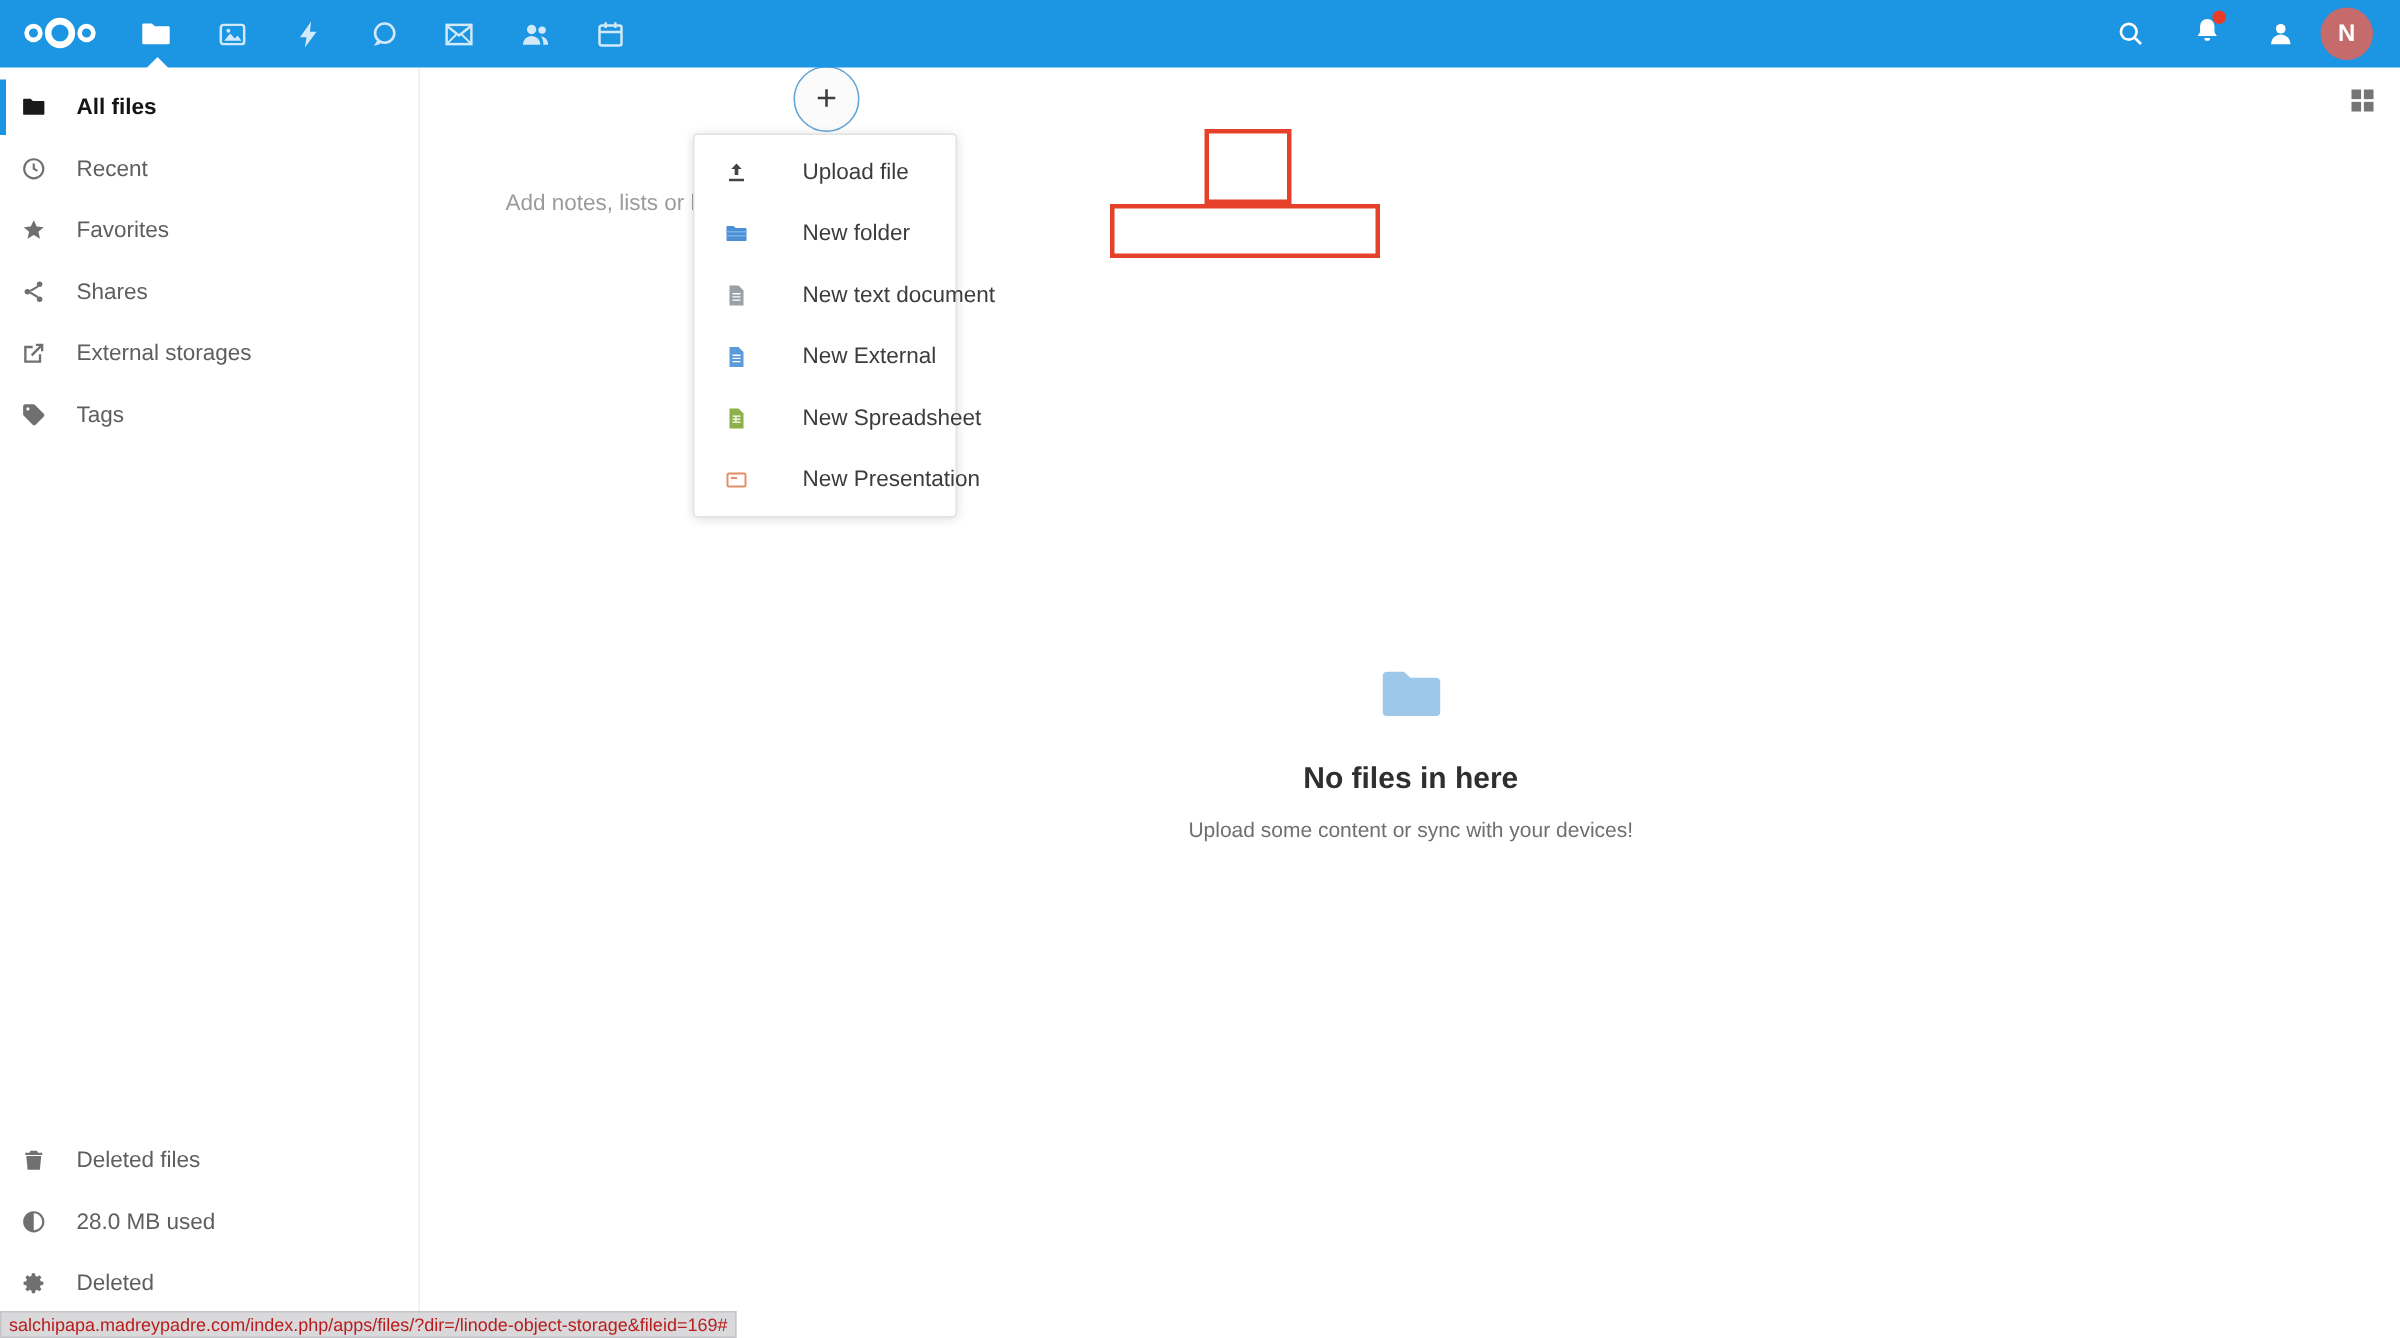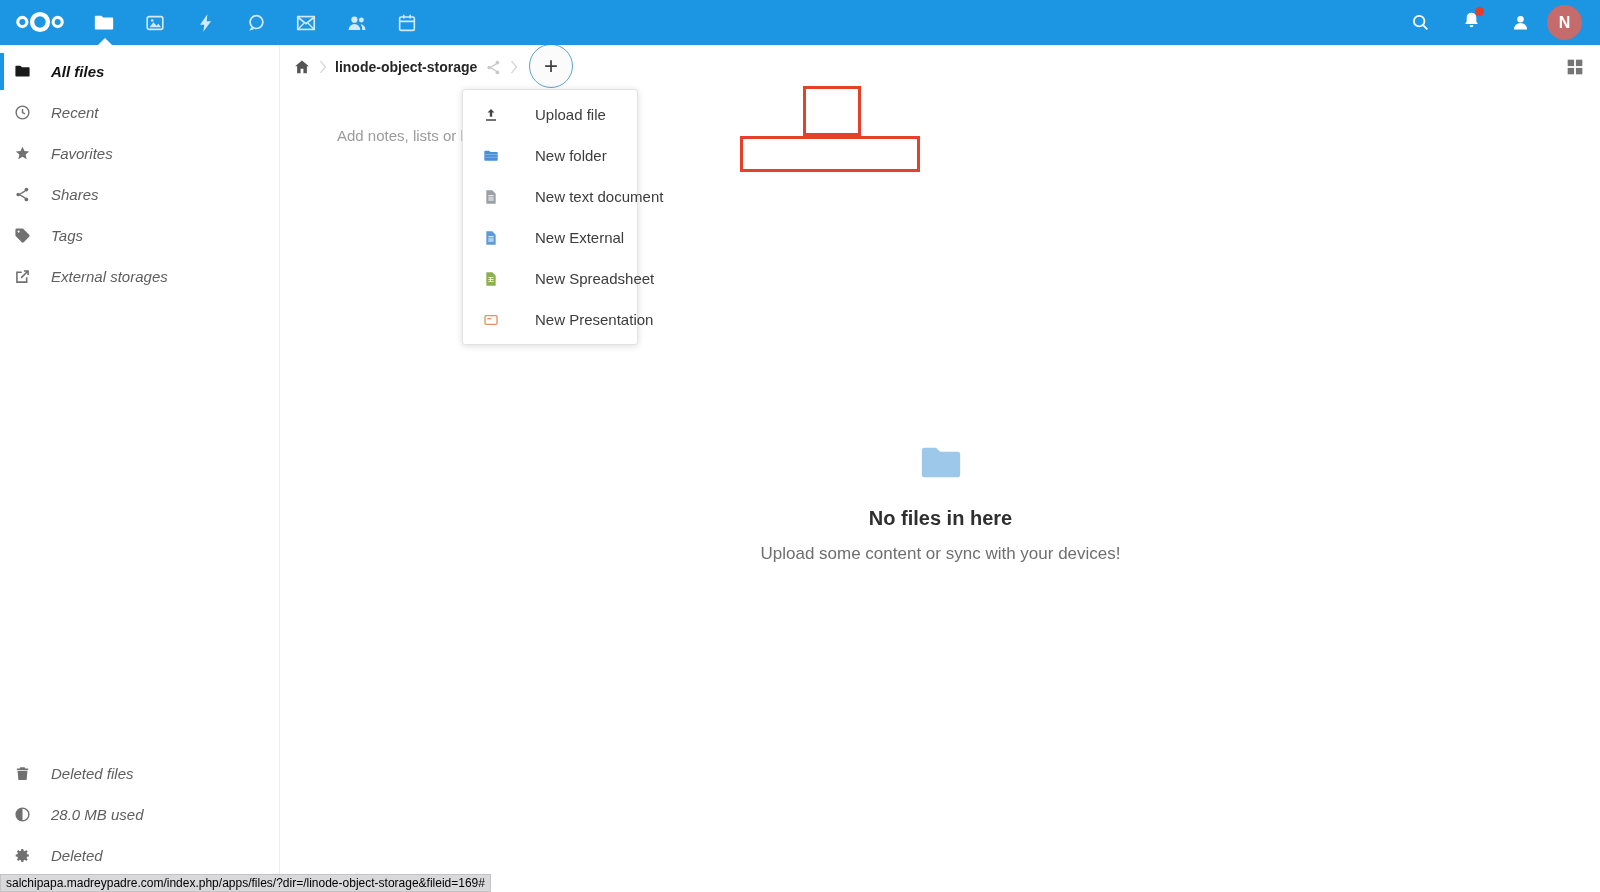--- a/index.html
+++ b/index.html
@@ -20,21 +20,21 @@
   .bell-wrap { position:relative; }
   .bell-dot { position:absolute; right:-2px; top:-3px; width:9px; height:9px; border-radius:50%; background:#ea3b29; }
   .avatar { position:absolute; left:1547px; top:5px; width:35px; height:35px; border-radius:50%; background:#c56b6b;
       color:#fff; font-size:16px; font-weight:600; display:flex; align-items:center; justify-content:center; cursor:pointer; }
 
   
   .sidebar { position:absolute; left:0; top:45px; width:280px; height:847px; background:#fff; border-right:1px solid #ededed; z-index:5; }
   .nav-item { position:relative; display:flex; align-items:center; height:41px; padding-left:14px; cursor:pointer; }
   .nav-item .nav-icon { width:20px; height:20px; color:#707070; flex:0 0 20px; display:flex; align-items:center; }
   .nav-item .nav-icon svg { width:17px; height:17px; }
-  .nav-item .nav-label { margin-left:17px; font-size:15px; color:#5e5e5e; white-space:nowrap;font-style:italic; }
+  .nav-item .nav-label { margin-left:17px; font-size:15px; color:#5e5e5e; white-space:nowrap; }
   .nav-item.active .nav-icon { color:#1a1a1a; }
   .nav-item.active .nav-label { color:#141414; font-weight:600; }
   .nav-item.active::before { content:""; position:absolute; left:0; top:2px; bottom:2px; width:4px; background:#1c95e3; }
   .nav-top { padding-top:6px; }
   .nav-footer { position:absolute; left:0; bottom:16px; width:100%; }
 
   
   .content { position:absolute; left:281px; top:45px; width:1319px; height:847px; background:#fff; }
   .crumb-row { position:absolute; left:0; top:0; height:44px; display:flex; align-items:center; }
   .crumb-home { margin-left:12px; width:18px; height:18px; color:#555; cursor:pointer; }
@@ -53,31 +53,31 @@
       border-radius:3px; box-shadow:0 1px 7px rgba(0,0,0,.14); z-index:10; padding:4px 0; }
   .menu-item { height:41px; display:flex; align-items:center; padding-left:20px; cursor:pointer; }
   .menu-icon { width:16px; height:16px; flex:0 0 16px; display:flex; align-items:center; }
   .menu-icon svg { width:16px; height:16px; }
   .menu-label { margin-left:36px; font-size:15px; color:#3c3c3c; white-space:nowrap; }
 
   
   .empty { position:absolute; left:0; top:394px; width:100%; text-align:center; }
   .empty-folder { width:56px; height:46px; color:#9ec8ea; }
   .empty-title { margin-top:18px; font-size:20px; font-weight:700; color:#2f2f2f; }
-  .empty-sub { margin-top:14px; font-size:17px; color:#6f6f6f; }
+  .empty-sub { margin-top:14px; font-size:14px; color:#6f6f6f; }
 
   
   .annotation { position:absolute; border:3px solid #e5402a; z-index:40; pointer-events:none; }
   .ann-plus { left:522px; top:41px; width:58px; height:50px; }
   .ann-upload { left:459px; top:91px; width:180px; height:36px; }
 
   
   .status-bar { position:absolute; left:0; bottom:0; height:18px; z-index:50; background:#d9d9db;
       border:1px solid #c4c4c6; display:flex; align-items:center; padding:0 5px; }
-  .status-bar span { font-size:12px; color:#000000; white-space:nowrap; }
+  .status-bar span { font-size:12px; color:#b91c1c; white-space:nowrap; }
 </style>
 </head>
 <body>
 
 <div class="stage">
 
   <div class="header">
     <svg class="logo" viewBox="0 0 50 22">
       <circle cx="8" cy="11" r="4.4" fill="none" stroke="#fff" stroke-width="3"></circle>
       <circle cx="25" cy="11" r="7.6" fill="none" stroke="#fff" stroke-width="4.2"></circle>
@@ -188,32 +188,32 @@
               <circle cx="6" cy="12" r="2.6"></circle>
               <circle cx="17.5" cy="19" r="2.6"></circle>
               <path d="M7.5 10.8l8-4.8 1 1.7-8 4.8zM7.5 13.2l8 4.8 1-1.7-8-4.8z"></path>
             </svg>
           </span>
         <span class="nav-label">Shares</span>
       </div>
       <div class="nav-item">
         <span class="nav-icon">
             <svg viewBox="0 0 24 24" fill="currentColor">
+              <path d="M14 3h7v7h-2.2V6.8l-8 8-1.6-1.6 8-8H14V3zM3 5h8v2.2H5.2v11.6h11.6V13H19v8H3V5z"></path>
+            </svg>
+          </span>
+        <span class="nav-label">External storages</span>
+      </div>
+      <div class="nav-item">
+        <span class="nav-icon">
+            <svg viewBox="0 0 24 24" fill="currentColor">
               <path d="M21.4 11L13 2.6A2 2 0 0 0 11.6 2H4a2 2 0 0 0-2 2v7.6c0 .5.2 1 .6 1.4L11 21.4a2 2 0 0 0 2.8 0l7.6-7.6a2 2 0 0 0 0-2.8zM6.5 8A1.5 1.5 0 1 1 8 6.5 1.5 1.5 0 0 1 6.5 8z"></path>
             </svg>
           </span>
         <span class="nav-label">Tags</span>
-      </div>
-      <div class="nav-item">
-        <span class="nav-icon">
-            <svg viewBox="0 0 24 24" fill="currentColor">
-              <path d="M14 3h7v7h-2.2V6.8l-8 8-1.6-1.6 8-8H14V3zM3 5h8v2.2H5.2v11.6h11.6V13H19v8H3V5z"></path>
-            </svg>
-          </span>
-        <span class="nav-label">External storages</span>
       </div>
     </div>
 
     <div class="nav-footer">
       <div class="nav-item">
         <span class="nav-icon">
             <svg viewBox="0 0 24 24" fill="currentColor">
               <path d="M9 3h6l1 2h4v2H4V5h4l1-2zM5 8h14l-1.2 13H6.2L5 8z"></path>
             </svg>
           </span>
@@ -234,38 +234,20 @@
               <path d="M12 8.5A3.5 3.5 0 1 0 15.5 12 3.5 3.5 0 0 0 12 8.5zm9 4.9v-2.8l-2.5-.5a6.7 6.7 0 0 0-.7-1.6l1.5-2.1-2-2-2.1 1.5a6.7 6.7 0 0 0-1.6-.7l-.5-2.5h-2.8l-.5 2.5a6.7 6.7 0 0 0-1.6.7L6.1 4.4l-2 2 1.5 2.1a6.7 6.7 0 0 0-.7 1.6l-2.5.5v2.8l2.5.5a6.7 6.7 0 0 0 .7 1.6l-1.5 2.1 2 2 2.1-1.5a6.7 6.7 0 0 0 1.6.7l.5 2.5h2.8l.5-2.5a6.7 6.7 0 0 0 1.6-.7l2.1 1.5 2-2-1.5-2.1a6.7 6.7 0 0 0 .7-1.6z"></path>
             </svg>
           </span>
         <span class="nav-label">Deleted</span>
       </div>
     </div>
   </div>
 
   <div class="content">
 
-    <div class="crumb-row">
-      <svg class="crumb-home" viewBox="0 0 24 24" fill="currentColor">
-          <path d="M12 3.2L2.8 11h2.7v9.3h4.6v-6h3.8v6h4.6V11h2.7z"></path>
-        </svg>
-      <svg class="crumb-chev" viewBox="0 0 24 24" fill="none" stroke="currentColor" stroke-width="1.6">
-          <path d="M9 5l6 7-6 7"></path>
-        </svg>
-      <span class="crumb-name">linode-object-storage</span>
-      <svg class="crumb-share" viewBox="0 0 24 24" fill="currentColor">
-          <circle cx="17.5" cy="5" r="2.6"></circle>
-          <circle cx="6" cy="12" r="2.6"></circle>
-          <circle cx="17.5" cy="19" r="2.6"></circle>
-          <path d="M7.5 10.8l8-4.8 1 1.7-8 4.8zM7.5 13.2l8 4.8 1-1.7-8-4.8z"></path>
-        </svg>
-      <svg class="crumb-chev" viewBox="0 0 24 24" fill="none" stroke="currentColor" stroke-width="1.6">
-          <path d="M9 5l6 7-6 7"></path>
-        </svg>
-    </div>
 
     <div class="new-btn">+</div>
 
     <svg class="view-toggle" viewBox="0 0 24 24" fill="currentColor">
         <rect x="4" y="4" width="7" height="7"></rect>
         <rect x="13" y="4" width="7" height="7"></rect>
         <rect x="4" y="13" width="7" height="7"></rect>
         <rect x="13" y="13" width="7" height="7"></rect>
       </svg>
 

